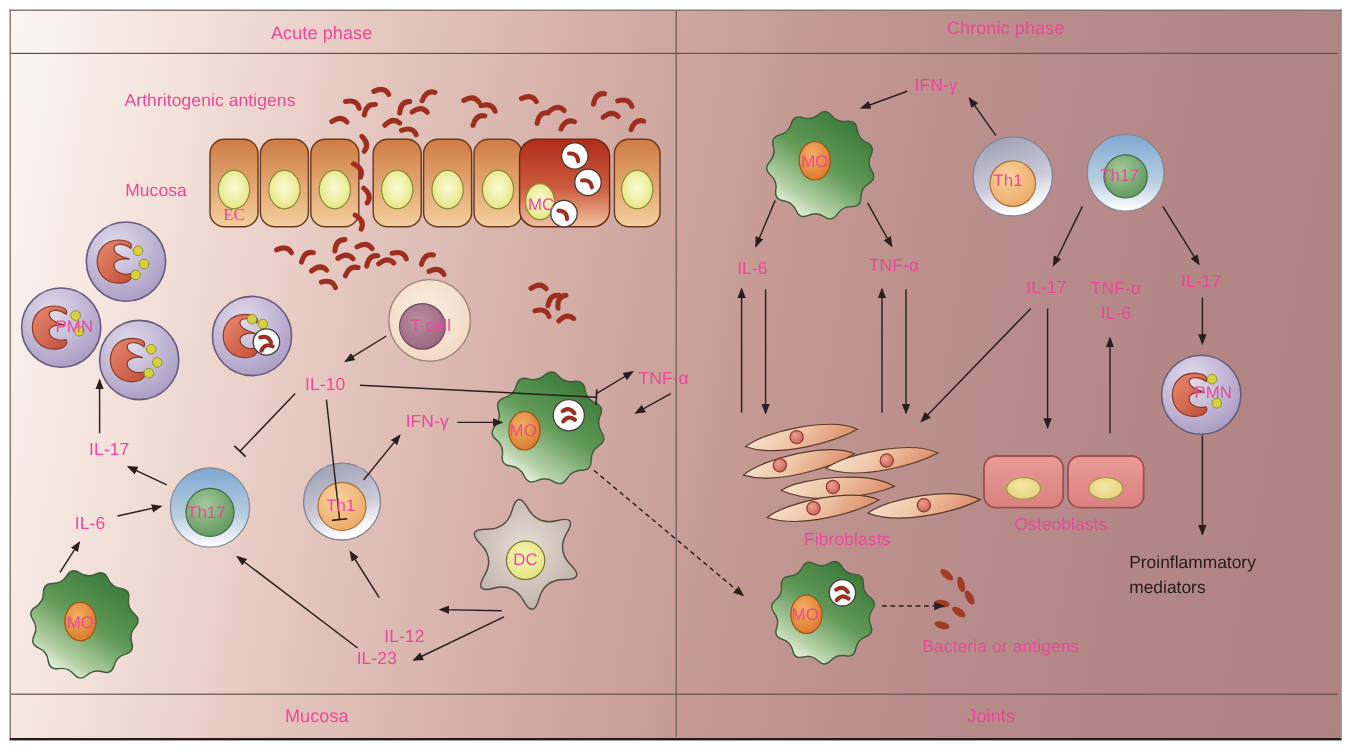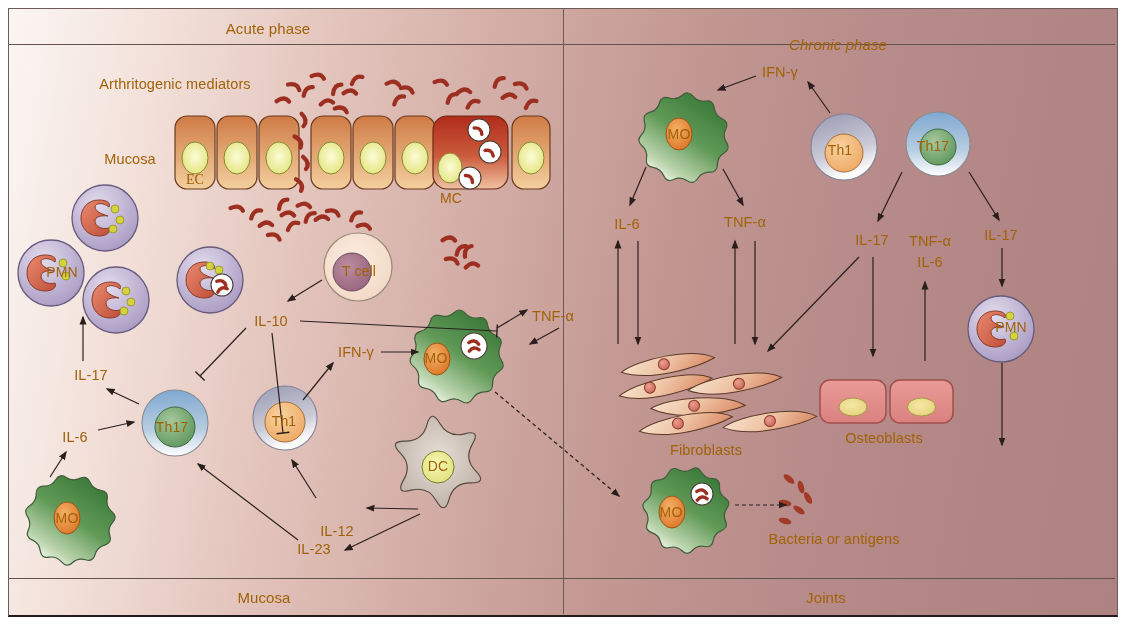--- a/index.html
+++ b/index.html
@@ -6,21 +6,21 @@
   .stage{position:relative;width:1127px;height:624px;background:#ffffff;
          font-family:"Liberation Sans","DejaVu Sans",sans-serif;overflow:hidden;}
   .frame{position:absolute;left:8px;top:8px;width:1108px;height:606px;
          border:1px solid #6e5b57;border-bottom:2px solid #241a1a;
          background:linear-gradient(100deg,#fbf6f3 0%,#f3e2db 12%,#e3c5bd 27%,
                     #d2aca5 42%,#c29691 58%,#b78c8a 72%,#b18684 86%,#ae8281 100%);}
   .hline{position:absolute;left:9px;width:1106px;height:1px;background:#63514d;}
   .vdiv{position:absolute;left:563px;top:9px;width:1px;height:605px;background:#6b5955;}
   svg.overlay{position:absolute;left:0;top:0;z-index:2;}
   #labels{position:absolute;left:0;top:0;width:1127px;height:624px;z-index:3;pointer-events:none;}
-  .lbl{position:absolute;transform:translate(-50%,-50%);font-size:14.5px;color:#a16207;
+  .lbl{position:absolute;transform:translate(-50%,-50%);font-size:14.5px;color:#ec4899;
        white-space:nowrap;letter-spacing:0.1px;}
   .hdr{font-size:15px;}
   .clbl{font-size:14px;}
   .proinf{position:absolute;transform:none;font-size:14.5px;color:#241c1b;line-height:21px;white-space:nowrap;}
 </style>
 </head>
 <body>
 
 <div class="stage">
   <div class="frame"></div>
@@ -450,50 +450,54 @@
         <line x1="873" y1="257" x2="873" y2="356" stroke="#2b1f1e" stroke-width="1.2" marker-end="url(#ah)"></line>
         <line x1="925" y1="361" x2="925" y2="282" stroke="#2b1f1e" stroke-width="1.2" marker-end="url(#ah)"></line>
         <line x1="969" y1="172" x2="999" y2="220" stroke="#2b1f1e" stroke-width="1.2" marker-end="url(#ah)"></line>
         <line x1="1002" y1="248" x2="1002" y2="286" stroke="#2b1f1e" stroke-width="1.2" marker-end="url(#ah)"></line>
         <line x1="1002" y1="363" x2="1002" y2="445" stroke="#2b1f1e" stroke-width="1.2" marker-end="url(#ah)"></line>
       </g>
   </svg>
 
   <div id="labels">
       <span class="lbl hdr" style="left: 268px; top: 28px;">Acute phase</span>
-      <span class="lbl hdr" style="left: 838px; top: 44px; font-style: italic;">Chronic phase</span>
+      <span class="lbl hdr" style="left: 838px; top: 24px;">Chronic phase</span>
       <span class="lbl hdr" style="left: 264px; top: 597px;">Mucosa</span>
       <span class="lbl hdr" style="left: 826px; top: 597px;">Joints</span>
-      <span class="lbl" style="left: 175px; top: 84px;">Arthritogenic mediators</span>
+      <span class="lbl" style="left: 175px; top: 84px;">Arthritogenic antigens</span>
       <span class="lbl" style="left: 130px; top: 159px;">Mucosa</span>
       <span class="lbl" style="left: 271px; top: 321px;">IL-10</span>
       <span class="lbl" style="left: 356px; top: 352px;">IFN-γ</span>
       <span class="lbl" style="left: 553px; top: 316px;">TNF-α</span>
       <span class="lbl" style="left: 91px; top: 375px;">IL-17</span>
       <span class="lbl" style="left: 75px; top: 437px;">IL-6</span>
       <span class="lbl" style="left: 337px; top: 531px;">IL-12</span>
       <span class="lbl" style="left: 314px; top: 549px; text-align: right;">IL-23</span>
       <span class="lbl" style="left: 780px; top: 72px;">IFN-γ</span>
       <span class="lbl" style="left: 627px; top: 224px;">IL-6</span>
       <span class="lbl" style="left: 745px; top: 222px;">TNF-α</span>
       <span class="lbl" style="left: 872px; top: 240px;">IL-17</span>
       <span class="lbl" style="left: 930px; top: 241px;">TNF-α</span>
       <span class="lbl" style="left: 930px; top: 262px;">IL-6</span>
       <span class="lbl" style="left: 1001px; top: 235px;">IL-17</span>
       <span class="lbl" style="left: 706px; top: 450px; text-align: right;">Fibroblasts</span>
       <span class="lbl" style="left: 884px; top: 438px;">Osteoblasts</span>
       <span class="lbl" style="left: 834px; top: 539px; text-align: right;">Bacteria or antigens</span>
       <span class="lbl clbl" style="left: 195px; top: 180px; font-family: Liberation Serif, serif;">EC</span>
-      <span class="lbl clbl" style="left: 451px; top: 170px; margin-top: 28px;">MC</span>
+      <span class="lbl clbl" style="left: 451px; top: 170px;">MC</span>
       <span class="lbl clbl" style="left: 62px; top: 272px;">PMN</span>
       <span class="lbl clbl" style="left: 359px; top: 271px;">T cell</span>
       <span class="lbl clbl" style="left: 172px; top: 427px;">Th17</span>
       <span class="lbl clbl" style="left: 284px; top: 421px;">Th1</span>
       <span class="lbl clbl" style="left: 436px; top: 358px;">MO</span>
       <span class="lbl clbl" style="left: 67px; top: 518px;">MO</span>
       <span class="lbl clbl" style="left: 438px; top: 466px;">DC</span>
       <span class="lbl clbl" style="left: 679px; top: 134px;">MO</span>
       <span class="lbl clbl" style="left: 840px; top: 150px;">Th1</span>
       <span class="lbl clbl" style="left: 933px; top: 146px;">Th17</span>
       <span class="lbl clbl" style="left: 1011px; top: 327px;">PMN</span>
       <span class="lbl clbl" style="left: 671px; top: 512px;">MO</span>
+      <div class="proinf" style="left: 941px; top: 459px;">
+        <div>Proinflammatory</div>
+        <div>mediators</div>
+      </div>
     </div>
 </div>
 
 </body></html>

